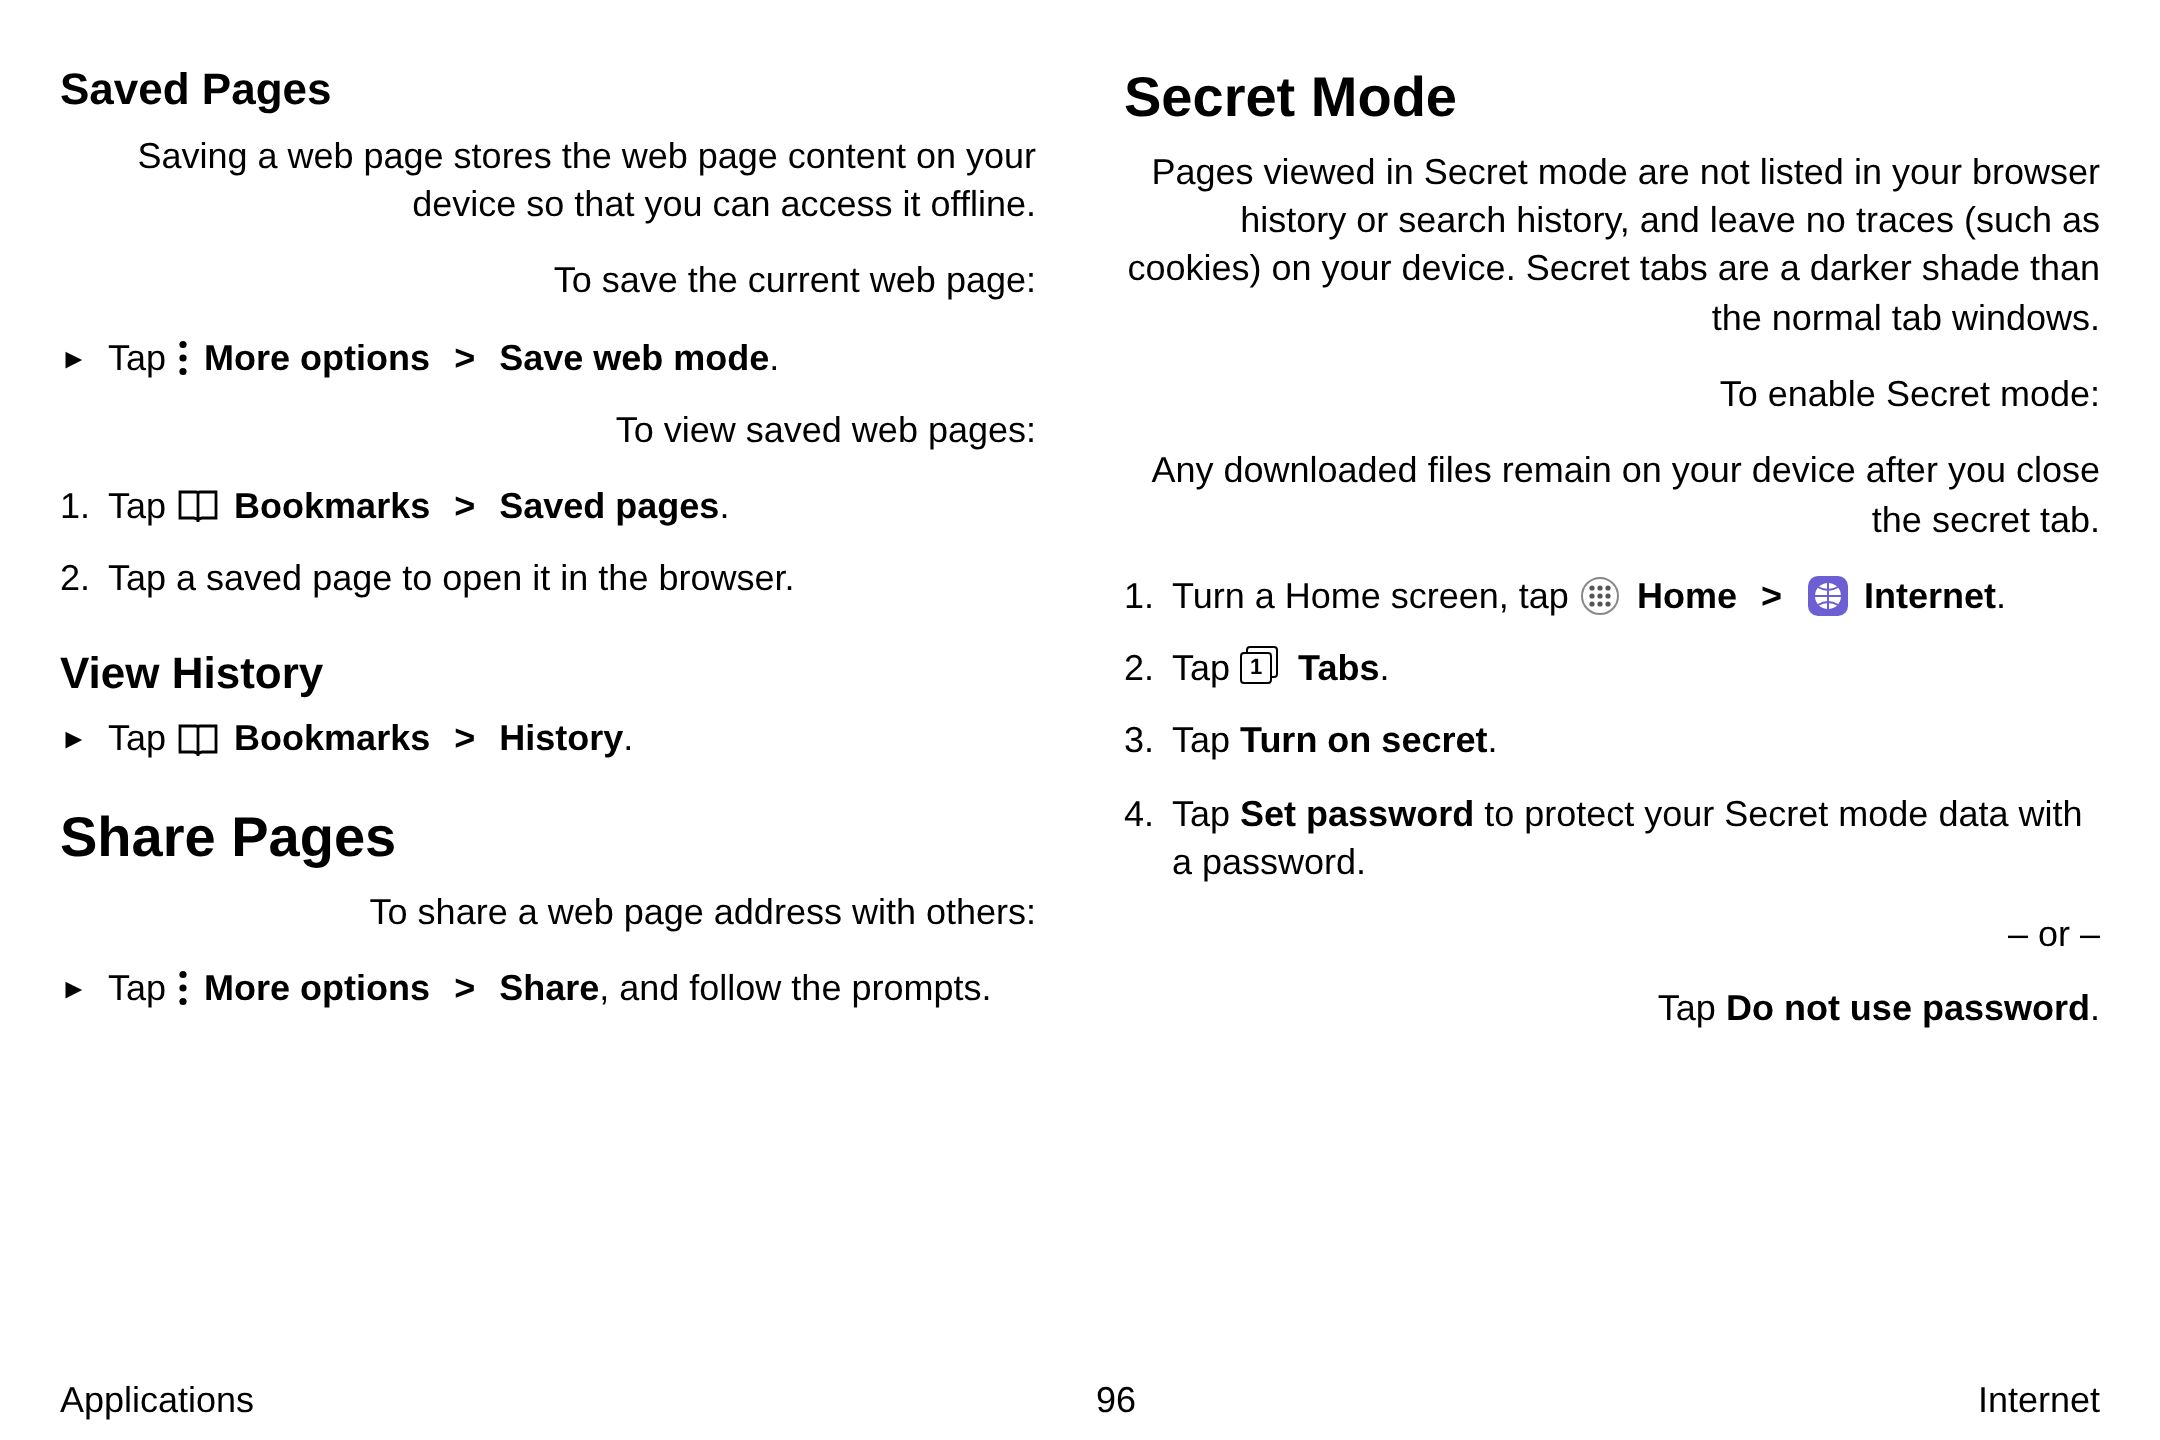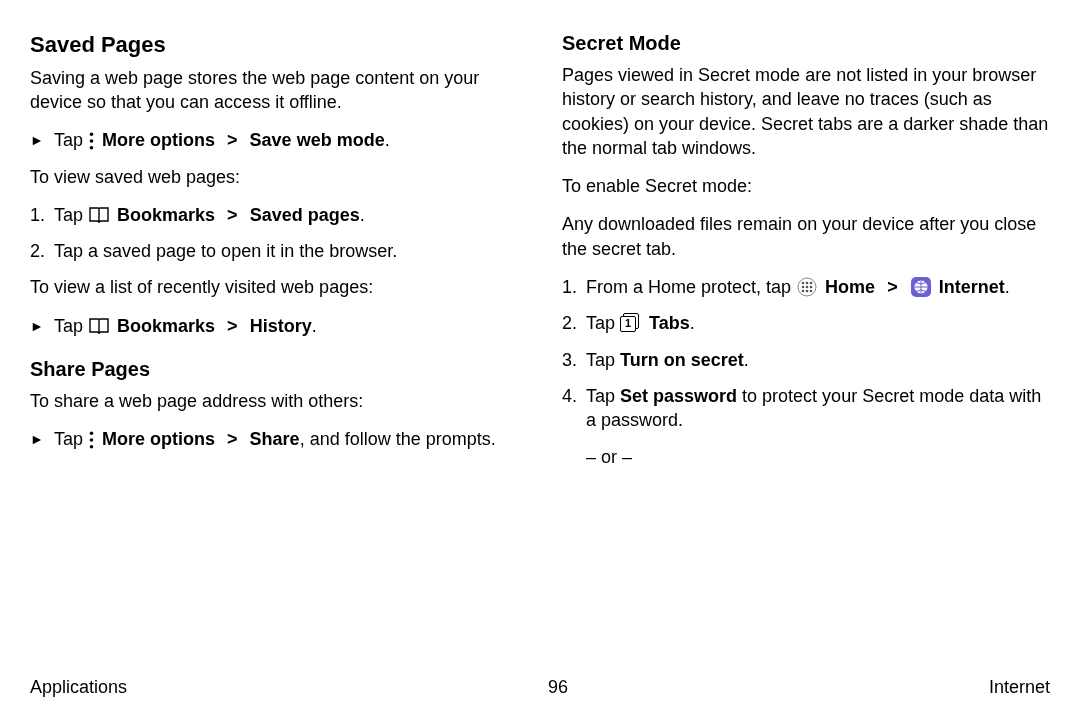--- a/index.html
+++ b/index.html
@@ -13,34 +13,34 @@
     padding: 30px 30px 12px 30px;
     position: relative;
   }
   .columns {
     display: flex;
     gap: 44px;
     height: 640px;
   }
   .col { flex: 1; }
   h2 {
-    font-size: 20px;
+    font-size: 28px;
     font-weight: bold;
     margin-bottom: 6px;
     margin-top: 18px;
   }
   h2.first { margin-top: 0; }
   h3 {
     font-size: 22px;
     font-weight: bold;
     margin-top: 20px;
     margin-bottom: 6px;
   }
   h3.first { margin-top: 0; }
-  p { margin-bottom: 14px; }
+  p { margin-bottom: 14px; text-align: right; }
   .step-list { list-style: none; padding-left: 0; }
   .step-list li {
     display: flex;
     align-items: flex-start;
     margin-bottom: 12px;
   }
   .step-list li .marker {
     flex: 0 0 24px;
     display: inline-block;
     text-align: left;
@@ -51,21 +51,21 @@
   .arrow-marker { font-size: 14px; line-height: 24px; }
   .bold { font-weight: bold; }
   .chev { font-weight: bold; margin: 0 2px; }
   .icon {
     display: inline-flex;
     vertical-align: middle;
     margin: 0 3px 2px 1px;
   }
   .footer {
     position: absolute;
-    bottom: 21px;
+    bottom: 8px;
     left: 30px;
     right: 30px;
     display: flex;
     justify-content: space-between;
     font-size: 18px;
   }
   .tabs-wrap {
     display: inline-block;
     position: relative;
     width: 22px;
@@ -101,20 +101,21 @@
   .indent { margin-left: 24px; margin-bottom: 12px; }
 </style>
 </head>
 <body>
 
 <div class="columns">
 
   <div class="col">
     <h3 class="first">Saved Pages</h3>
     <p>Saving a web page stores the web page content on your device so that you can access it offline.</p>
+    <p>To save the current web page:</p>
     <ul class="step-list">
       <li>
         <span class="marker arrow-marker">►</span>
         <span class="content">
           <span>Tap </span>
           <span class="icon">
             <svg width="5" height="18" viewBox="0 0 4 16">
                 <circle cx="2" cy="2" r="1.6"></circle>
                 <circle cx="2" cy="8" r="1.6"></circle>
                 <circle cx="2" cy="14" r="1.6"></circle>
@@ -141,21 +142,21 @@
           <span class="chev">&nbsp;&gt;&nbsp;</span>
           <span class="bold">Saved pages</span>.
         </span>
       </li>
       <li>
         <span class="marker">2.</span>
         <span class="content">Tap a saved page to open it in the browser.</span>
       </li>
     </ul>
 
-    <p>To view a list of recently visited web pages:</p>
+    <h3>View History</h3>
     <ul class="step-list">
       <li>
         <span class="marker arrow-marker">►</span>
         <span class="content">
           <span>Tap </span>
           <span class="icon">
             <svg width="20" height="16" viewBox="0 0 20 16">
                 <path d="M1 1 h8 a1 1 0 0 1 1 1 v13 a3 3 0 0 0 -2 -1 h-7 z M19 1 h-8 a1 1 0 0 0 -1 1 v13 a3 3 0 0 1 2 -1 h7 z" fill="none" stroke="#000" stroke-width="1.4"></path>
               </svg>
           </span>
@@ -190,21 +191,21 @@
 
   <div class="col">
     <h2 class="first">Secret Mode</h2>
     <p>Pages viewed in Secret mode are not listed in your browser history or search history, and leave no traces (such as cookies) on your device. Secret tabs are a darker shade than the normal tab windows.</p>
     <p>To enable Secret mode:</p>
     <p>Any downloaded files remain on your device after you close the secret tab.</p>
     <ul class="step-list">
       <li>
         <span class="marker">1.</span>
         <span class="content">
-          <span>From a Home protect, tap </span>
+          <span>Turn a Home screen, tap </span>
           <span class="icon">
             <svg width="20" height="20" viewBox="0 0 20 20">
                 <circle cx="10" cy="10" r="9" fill="none" stroke="#888" stroke-width="1"></circle>
                 <g fill="#555">
                   <circle cx="6" cy="6" r="1.3"></circle>
                   <circle cx="10" cy="6" r="1.3"></circle>
                   <circle cx="14" cy="6" r="1.3"></circle>
                   <circle cx="6" cy="10" r="1.3"></circle>
                   <circle cx="10" cy="10" r="1.3"></circle>
                   <circle cx="14" cy="10" r="1.3"></circle>
@@ -244,20 +245,23 @@
         </span>
       </li>
       <li>
         <span class="marker">4.</span>
         <span class="content">
           <span>Tap </span><span class="bold">Set password</span><span> to protect your Secret mode data with a password.</span>
         </span>
       </li>
     </ul>
     <p class="indent">– or –</p>
+    <p class="indent">
+      <span>Tap </span><span class="bold">Do not use password</span>.
+    </p>
   </div>
 </div>
 
 <div class="footer">
   <span>Applications</span>
   <span>96</span>
   <span>Internet</span>
 </div>
 
 </body></html>

